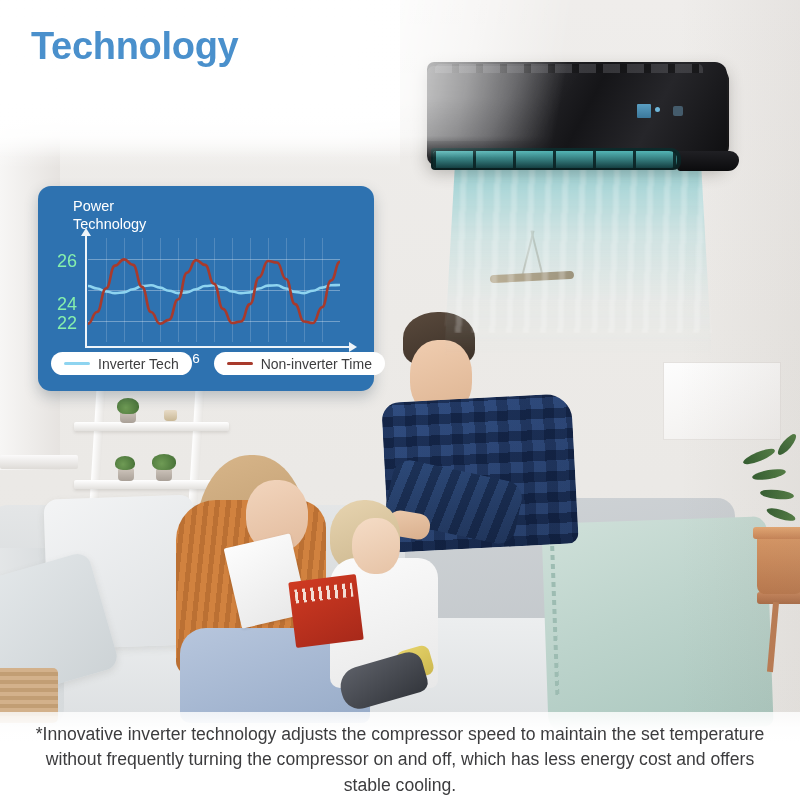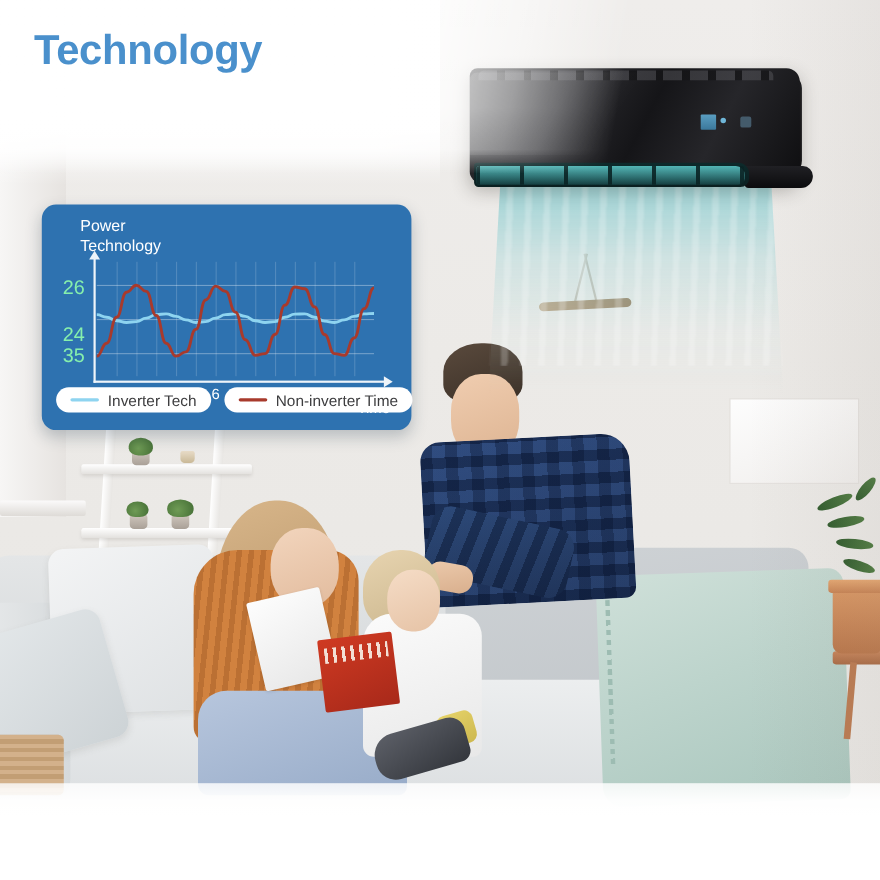--- a/index.html
+++ b/index.html
@@ -211,21 +211,21 @@
   .axis-x { position:absolute; left:47px; top:160px; width:266px; height:2px;
      background:#eef4f9; }
   .axis-x-arrow { position:absolute; left:311px; top:156px; width:0; height:0;
      border-top:5px solid transparent; border-bottom:5px solid transparent;
      border-left:8px solid #eef4f9; }
   .ytick { position:absolute; right:0; font-size:18px; color:#86efac;
      text-align:center; width:30px; }
   .xtick { position:absolute; top:165px; font-size:13.5px; color:#ffffff;
      text-align:center; width:22px; }
   .xaxis-title { position:absolute; left:287px; top:177px; font-size:13.5px; color:#ffffff; }
-  .legend { position:absolute; left:13px; top:166px; display:flex; gap:12px; }
+  .legend { position:absolute; left:13px; top:166px; display:flex; gap:22px; }
   .legend-item { background:#ffffff; border-radius:13px; height:23px;
      display:flex; align-items:center; gap:8px; padding:0 13px; }
   .legend-line { width:26px; height:3px; border-radius:2px; display:block; }
   .legend-label { font-size:14px; color:#3d3d3f; white-space:nowrap; }
 
   
   .footer-overlay { position:absolute; left:0; top:712px; width:800px; height:88px;
      background:linear-gradient(180deg,rgba(255,255,255,.82) 0%,rgba(255,255,255,.97) 18%,
                 #ffffff 34%,#ffffff 100%); }
   .footer-text { position:absolute; left:0; top:722px; width:800px; padding:0 22px;
@@ -349,21 +349,21 @@
         <div class="grid-v" style="left: 158px; top: 52px;"></div>
         <div class="grid-v" style="left: 176px; top: 52px;"></div>
         <div class="grid-v" style="left: 194px; top: 52px;"></div>
         <div class="grid-v" style="left: 212px; top: 52px;"></div>
         <div class="grid-v" style="left: 230px; top: 52px;"></div>
         <div class="grid-v" style="left: 248px; top: 52px;"></div>
         <div class="grid-v" style="left: 266px; top: 52px;"></div>
         <div class="grid-v" style="left: 284px; top: 52px;"></div>
       </div>
     <div id="ytick-layer">
-        <div class="ytick" style="top: 127.429px; left: 14px;">35</div>
+        <div class="ytick" style="top: 127.429px; left: 14px;">22</div>
         <div class="ytick" style="top: 96px; left: 14px; margin-top: 12px;">24</div>
         <div class="ytick" style="top: 64.5714px; left: 14px;">26</div>
       </div>
     <div id="xtick-layer">
         <div class="xtick" style="left: 75px;">2</div>
         <div class="xtick" style="left: 111px;">4</div>
         <div class="xtick" style="left: 147px;">6</div>
         <div class="xtick" style="left: 183px;">8</div>
         <div class="xtick" style="left: 219px;">10</div>
         <div class="xtick" style="left: 255px;">12</div>
@@ -382,14 +382,15 @@
           <span class="legend-label">Inverter Tech</span>
         </div>
         <div class="legend-item">
           <span class="legend-line" style="background: rgb(168, 58, 44);"></span>
           <span class="legend-label">Non-inverter Time</span>
         </div>
       </div>
   </div>
 
   <div class="footer-overlay"></div>
+  <div class="footer-text">*Innovative inverter technology adjusts the compressor speed to maintain the set temperature without frequently turning the compressor on and off, which has less energy cost and offers stable cooling.</div>
 
 </div>
 
 </body></html>

